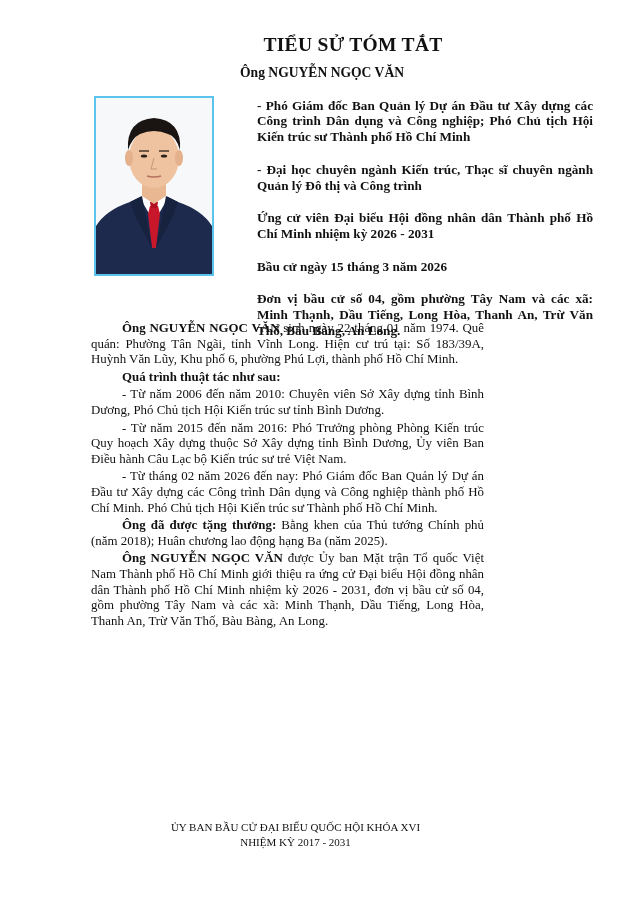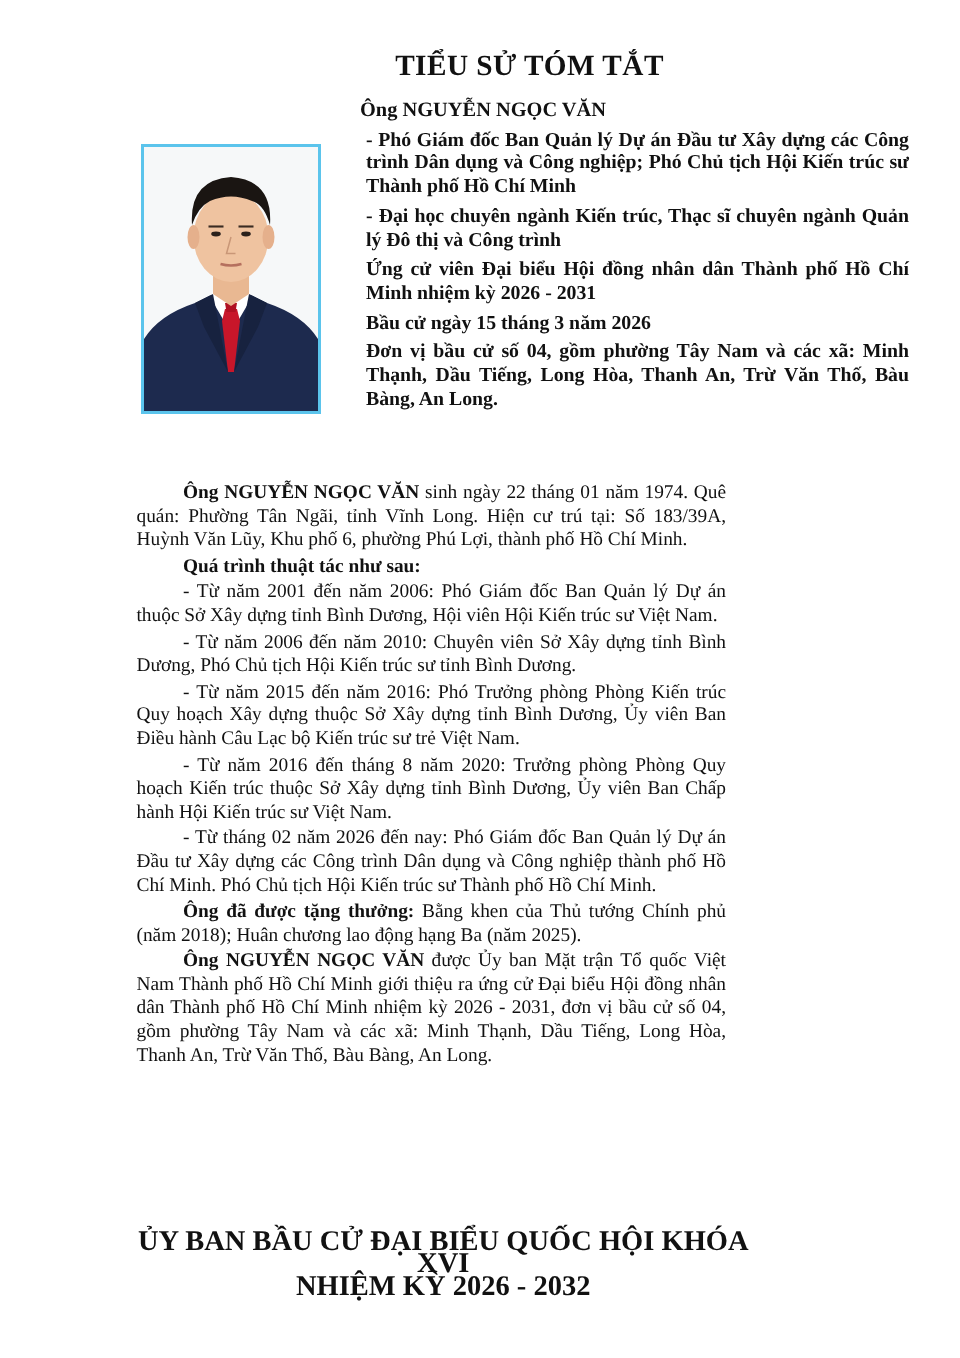--- a/index.html
+++ b/index.html
@@ -16,30 +16,30 @@
     .photo {
       position: absolute; left: 94px; top: 96px; width: 116px; height: 176px;
       border: 2px solid #5bc4ec; background: #f7f9fa; overflow: hidden;
     }
     .photo svg { display: block; width: 100%; height: 100%; }
     .header-block {
       position: absolute; left: 240px; top: 65px; width: 370px;
       font-weight: bold; font-size: 13.2px; line-height: 15.7px; text-align: justify;
     }
     .header-block .name { font-size: 13.6px; margin-bottom: 4px; display: block; }
-    .header-block p { margin: 4px; }
+    .header-block p { margin: 17px; }
     .body-block {
       position: absolute; left: 91px; top: 321px; width: 409px;
       font-size: 12.9px; line-height: 15.6px; text-align: justify;
     }
     .body-block p { margin: 0 16px 2px 0; text-indent: 31px; }
     .body-block b { font-weight: bold; }
     .sig {
       position: absolute; left: 91px; top: 820px; width: 409px;
-      text-align: center; font-weight: bold; font-size: 19px; line-height: 15.2px;
+      text-align: center; font-weight: normal; font-size: 11px; line-height: 15.2px;
     }
     .sig div { display: block; }
   </style>
 </head>
 <body>
 
 <div class="title">TIỂU SỬ TÓM TẮT</div>
 
 <div class="photo">
   <svg viewBox="0 0 116 176" xmlns="http://www.w3.org/2000/svg">
@@ -79,25 +79,23 @@
   <p>- Phó Giám đốc Ban Quản lý Dự án Đầu tư Xây dựng các Công trình Dân dụng và Công nghiệp; Phó Chủ tịch Hội Kiến trúc sư Thành phố Hồ Chí Minh</p>
   <p>- Đại học chuyên ngành Kiến trúc, Thạc sĩ chuyên ngành Quản lý Đô thị và Công trình</p>
   <p>Ứng cử viên Đại biểu Hội đồng nhân dân Thành phố Hồ Chí Minh nhiệm kỳ 2026 - 2031</p>
   <p>Bầu cử ngày 15 tháng 3 năm 2026</p>
   <p>Đơn vị bầu cử số 04, gồm phường Tây Nam và các xã: Minh Thạnh, Dầu Tiếng, Long Hòa, Thanh An, Trừ Văn Thố, Bàu Bàng, An Long.</p>
 </div>
 
 <div class="body-block">
   <p><b>Ông NGUYỄN NGỌC VĂN</b><span> sinh ngày 22 tháng 01 năm 1974. Quê quán: Phường Tân Ngãi, tỉnh Vĩnh Long. Hiện cư trú tại: Số 183/39A, Huỳnh Văn Lũy, Khu phố 6, phường Phú Lợi, thành phố Hồ Chí Minh.</span></p>
   <p><b>Quá trình thuật tác như sau:</b></p>
-  <p>- Từ năm 2001 đến năm 2006: Phó Giám đốc Ban Quản lý Dự án thuộc Sở Xây dựng tỉnh Bình Dương, Hội viên Hội Kiến trúc sư Việt Nam.</p>
   <p>- Từ năm 2006 đến năm 2010: Chuyên viên Sở Xây dựng tỉnh Bình Dương, Phó Chủ tịch Hội Kiến trúc sư tỉnh Bình Dương.</p>
   <p>- Từ năm 2015 đến năm 2016: Phó Trưởng phòng Phòng Kiến trúc Quy hoạch Xây dựng thuộc Sở Xây dựng tỉnh Bình Dương, Ủy viên Ban Điều hành Câu Lạc bộ Kiến trúc sư trẻ Việt Nam.</p>
-  <p>- Từ năm 2016 đến tháng 8 năm 2020: Trưởng phòng Phòng Quy hoạch Kiến trúc thuộc Sở Xây dựng tỉnh Bình Dương, Ủy viên Ban Chấp hành Hội Kiến trúc sư Việt Nam.</p>
   <p>- Từ tháng 02 năm 2026 đến nay: Phó Giám đốc Ban Quản lý Dự án Đầu tư Xây dựng các Công trình Dân dụng và Công nghiệp thành phố Hồ Chí Minh. Phó Chủ tịch Hội Kiến trúc sư Thành phố Hồ Chí Minh.</p>
   <p><b>Ông đã được tặng thưởng:</b><span> Bằng khen của Thủ tướng Chính phủ (năm 2018); Huân chương lao động hạng Ba (năm 2025).</span></p>
   <p><b>Ông NGUYỄN NGỌC VĂN</b><span> được Ủy ban Mặt trận Tổ quốc Việt Nam Thành phố Hồ Chí Minh giới thiệu ra ứng cử Đại biểu Hội đồng nhân dân Thành phố Hồ Chí Minh nhiệm kỳ 2026 - 2031, đơn vị bầu cử số 04, gồm phường Tây Nam và các xã: Minh Thạnh, Dầu Tiếng, Long Hòa, Thanh An, Trừ Văn Thố, Bàu Bàng, An Long.</span></p>
 </div>
 
 <div class="sig">
   <div>ỦY BAN BẦU CỬ ĐẠI BIỂU QUỐC HỘI KHÓA XVI</div>
-  <div>NHIỆM KỲ 2026 - 2032</div>
+  <div>NHIỆM KỲ 2017 - 2031</div>
 </div>
 
 </body></html>

